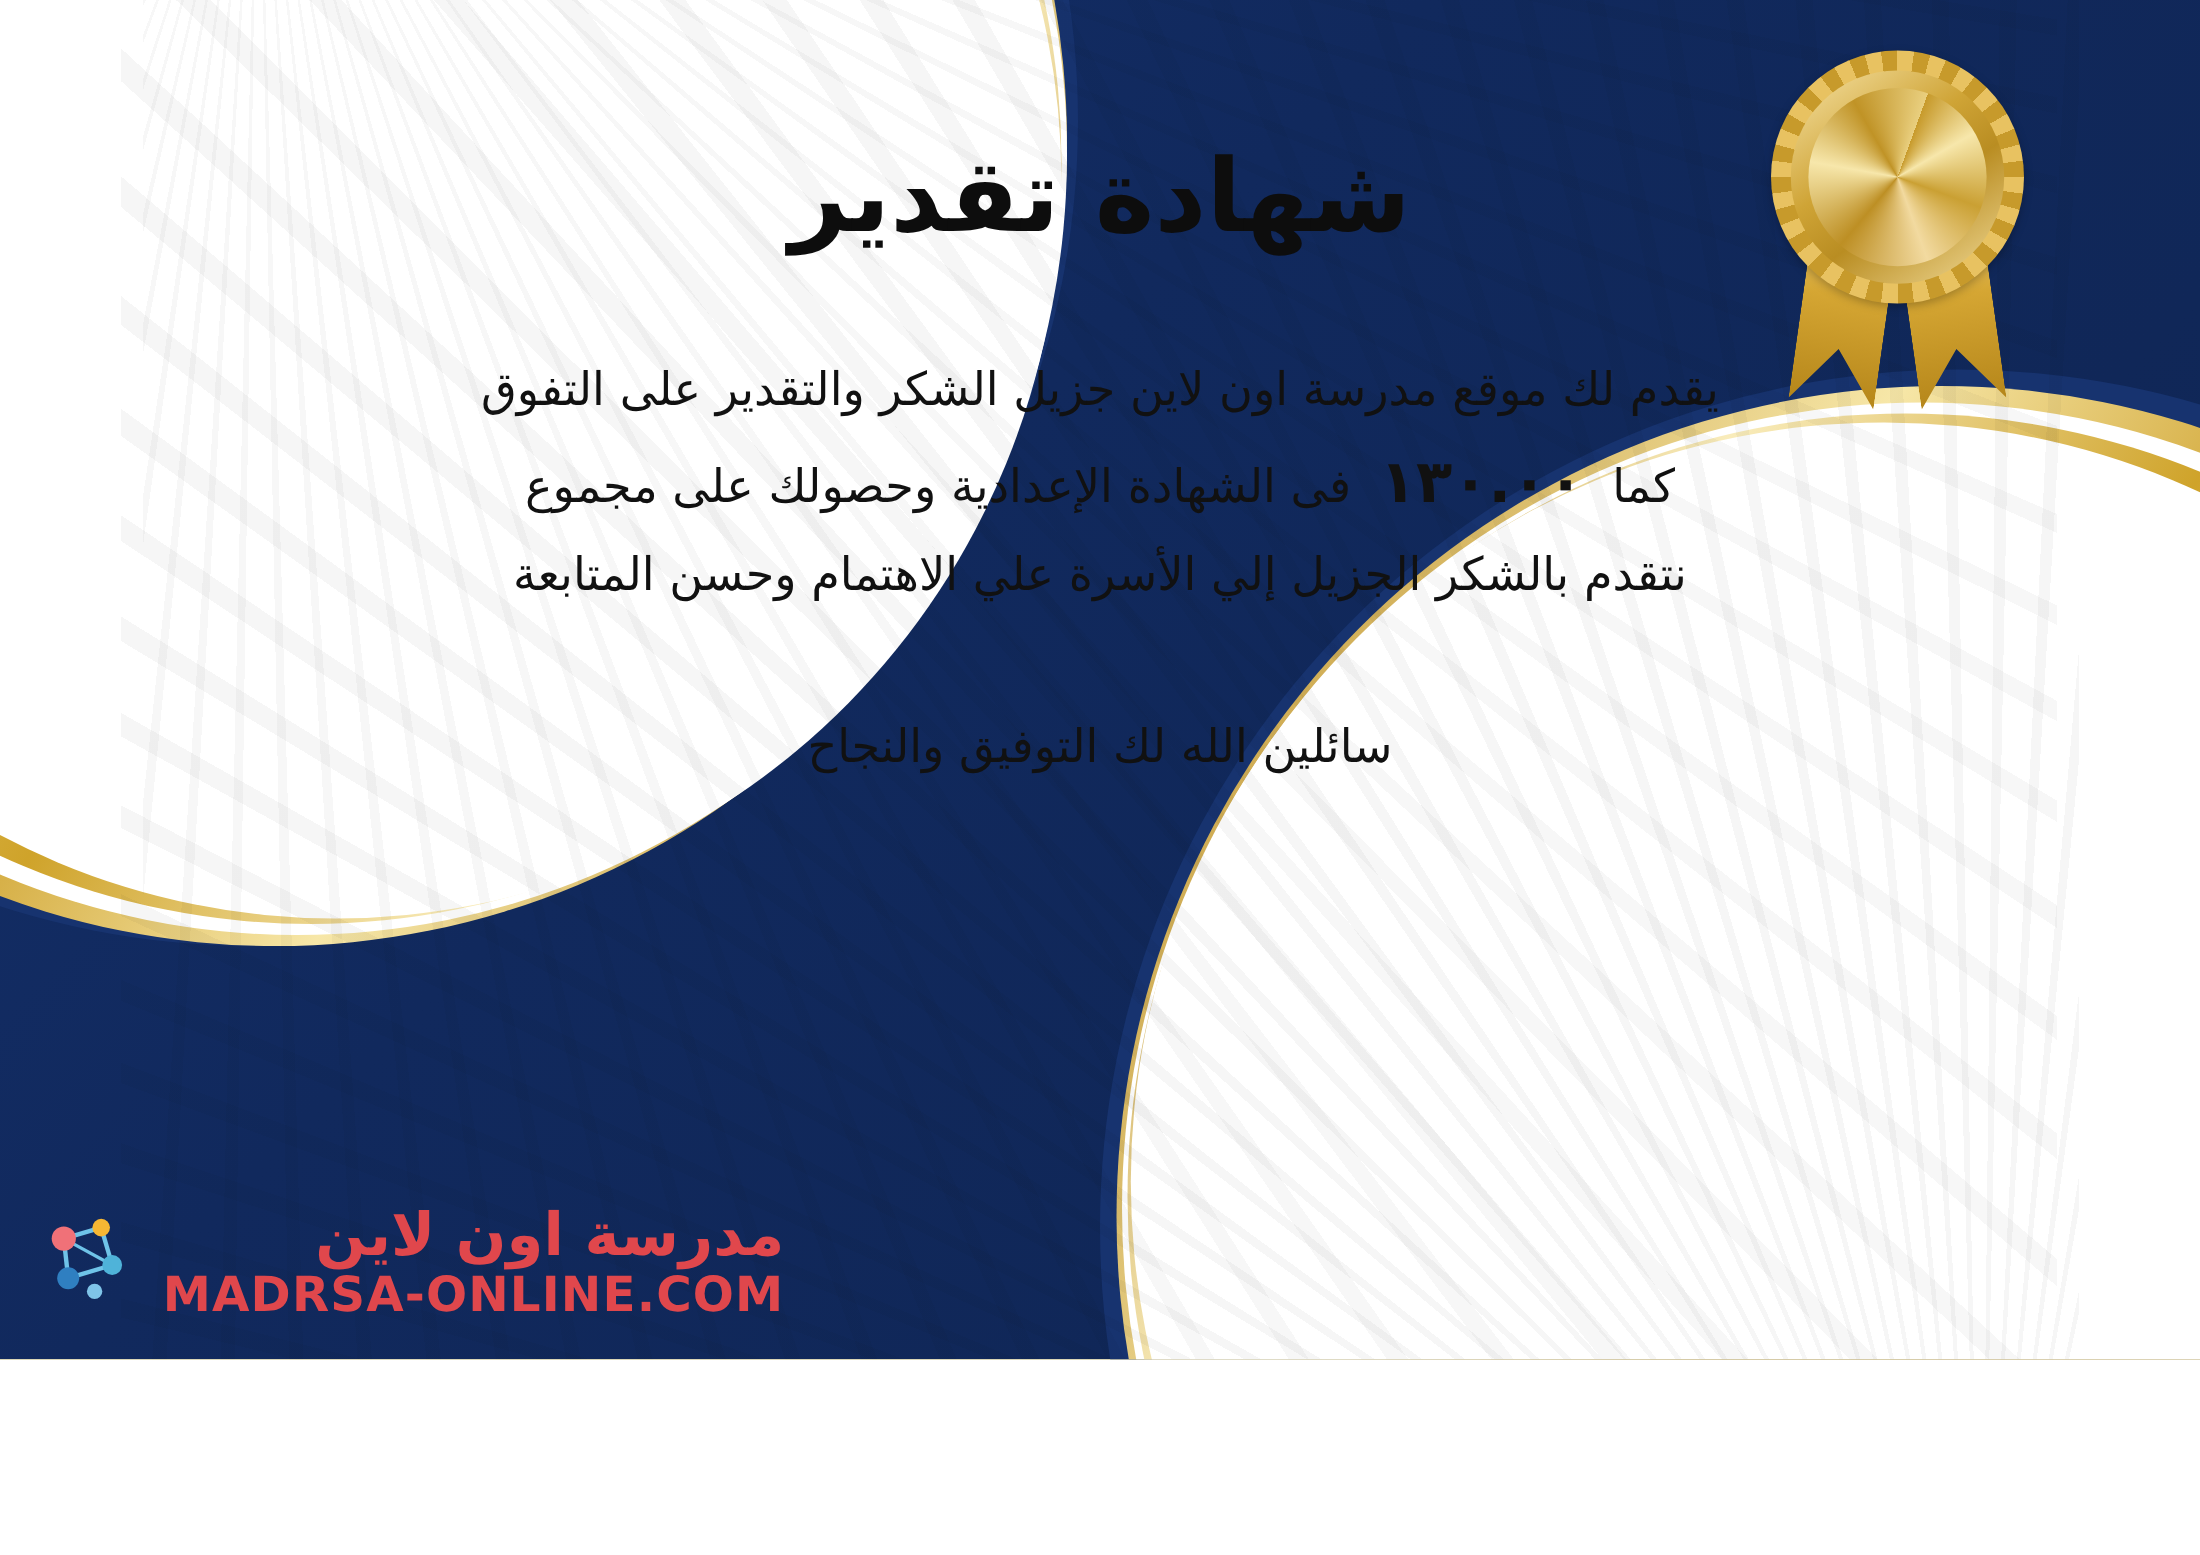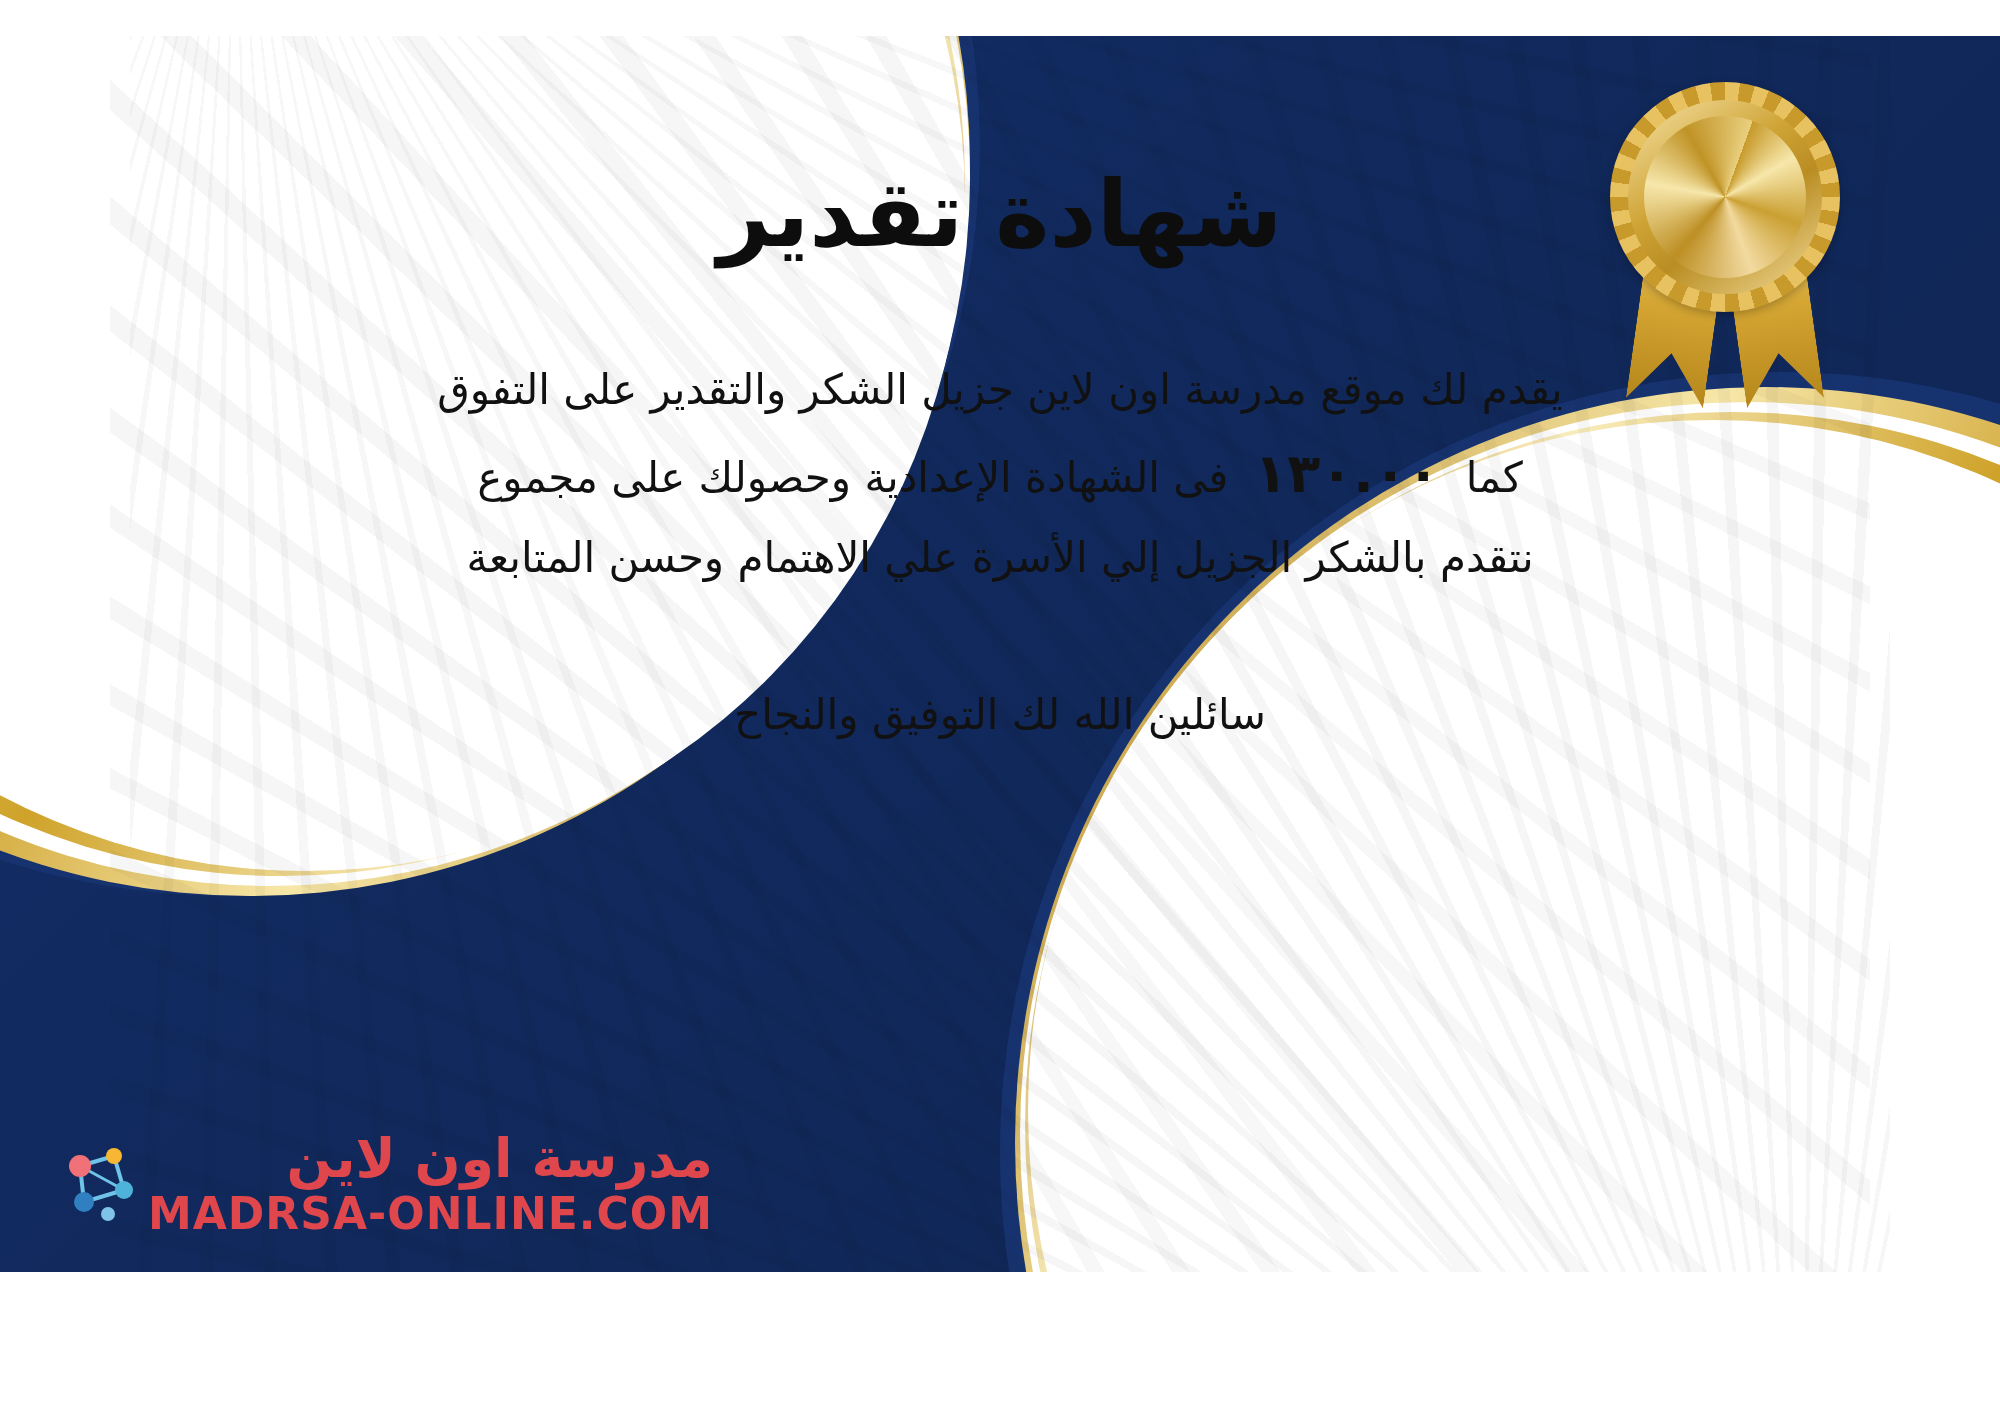--- a/index.html
+++ b/index.html
@@ -7,21 +7,20 @@
     padding: 0;
     background: #ffffff;
   }
   .stage {
     position: relative;
     width: 2000px;
     height: 1236px;
     overflow: hidden;
     font-family: "DejaVu Sans", sans-serif;
     background: #fde047;
-    margin-top: 36px;
   }
 
   
   .bg-navy {
     position: absolute;
     inset: 0;
     background: linear-gradient(135deg, #14306b 0%, #11295d 40%, #0f2553 100%);
   }
 
   
@@ -250,25 +249,24 @@
     background:
       conic-gradient(from 20deg,
         #c79a2b 0deg, #f7e7ab 40deg, #caa033 90deg,
         #f2daa0 140deg, #bd8f24 200deg, #f7e7ab 260deg,
         #c09326 310deg, #e9cf7f 360deg);
   }
 
   
   .logo {
     position: absolute;
-    left: 50px;
+    left: 28px;
     bottom: 36px;
     display: flex;
-    align-items: center;
-    gap: 2px;
+    gap: 24px;
     direction: rtl;
   }
   .logo-text {
     display: flex;
     flex-direction: column;
     align-items: flex-start;
     line-height: 1;
   }
   .logo-ar {
     font-size: 54px;

